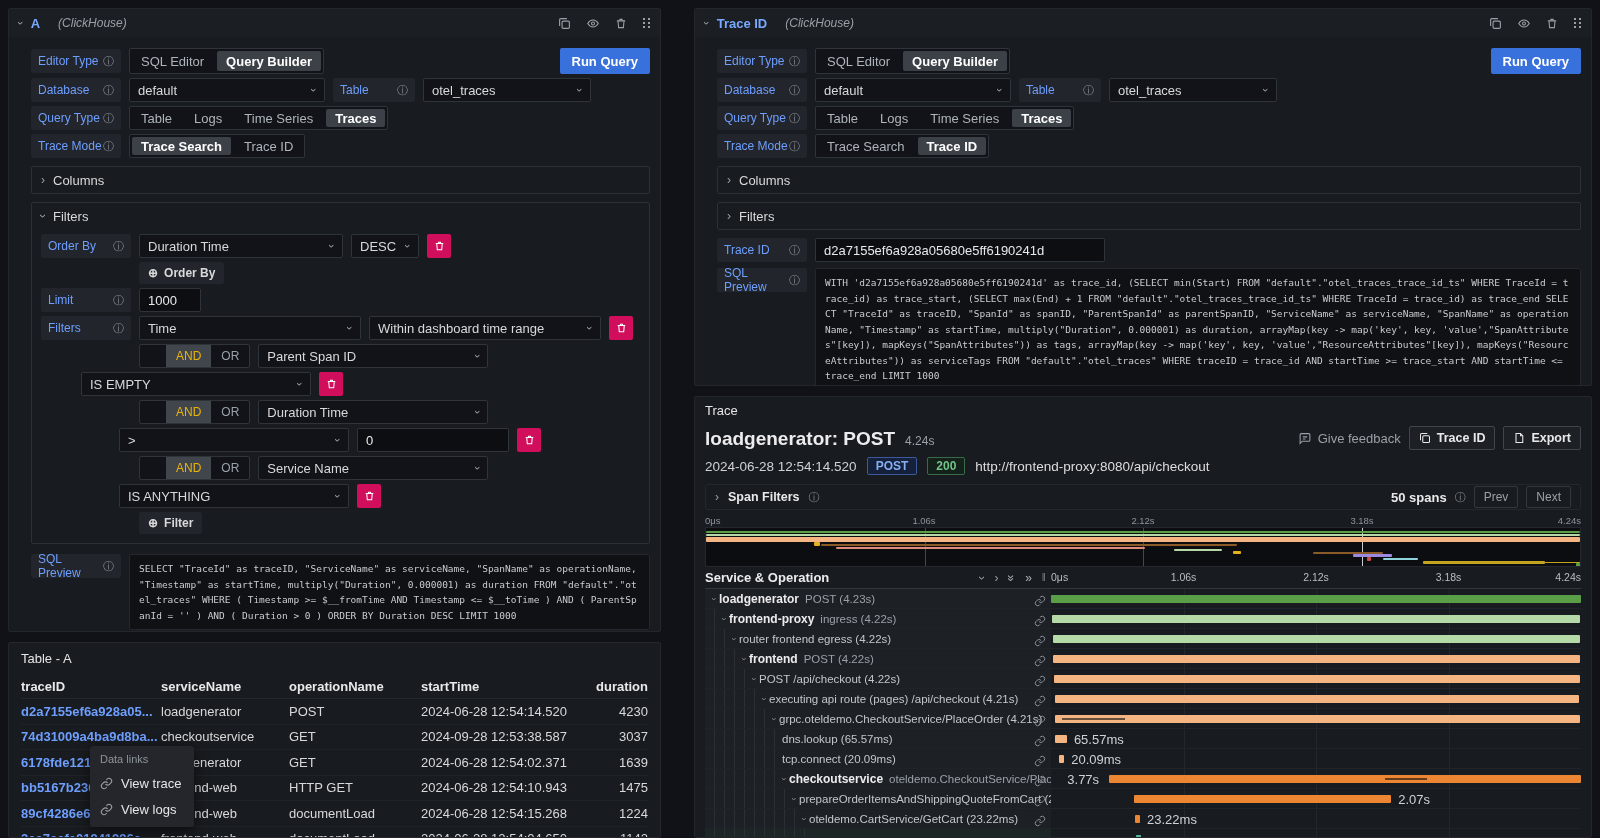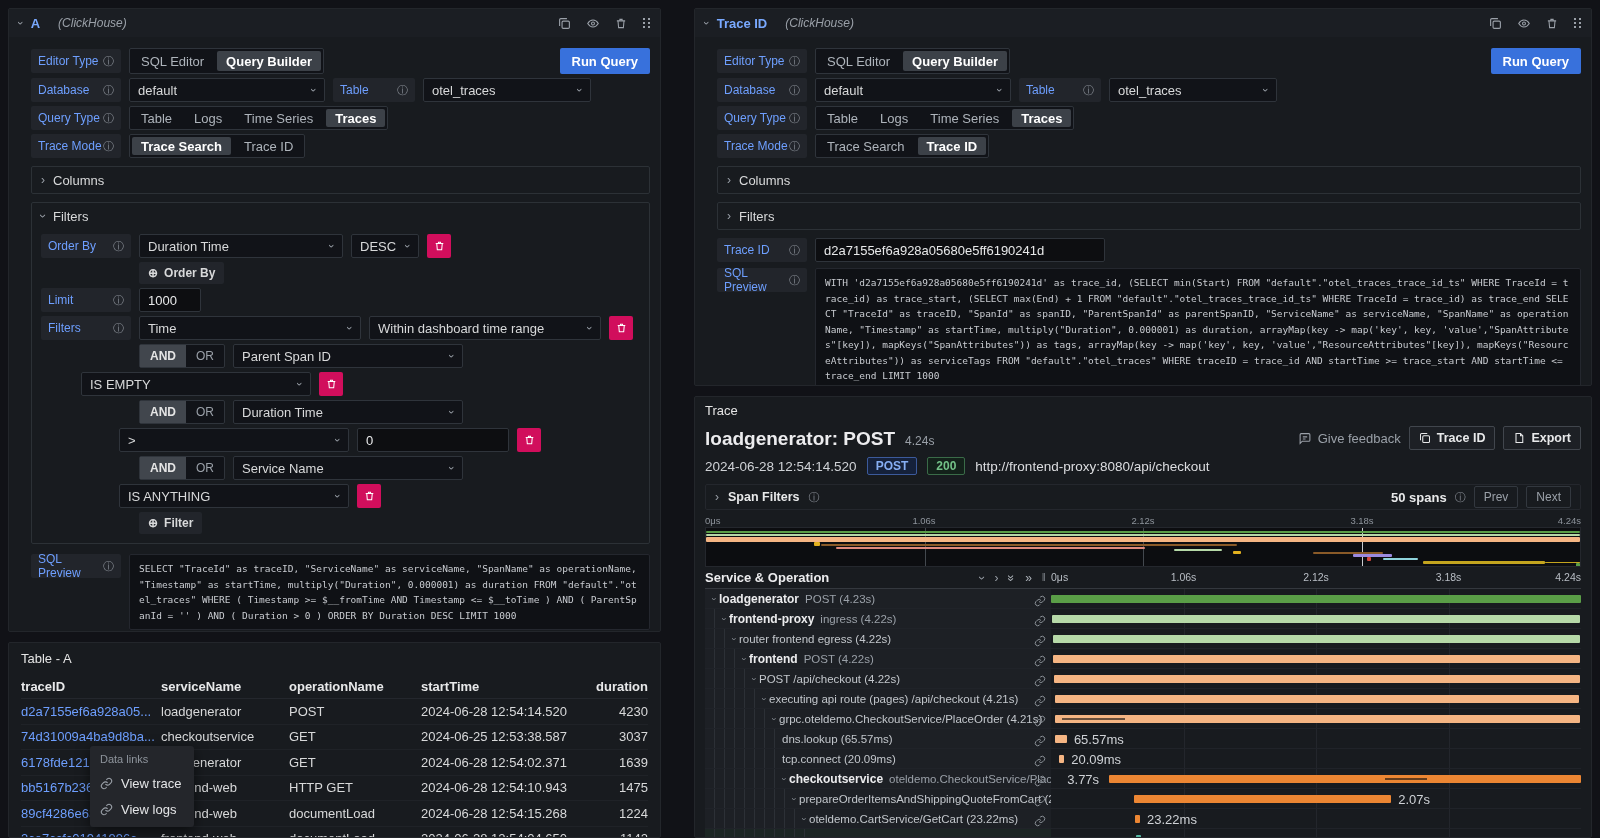--- a/index.html
+++ b/index.html
@@ -38,32 +38,32 @@
   .seg .opt.on { background:#3c4148; color:#fff; font-weight:700; border-radius:2px; margin:2px; padding:0 9px; }
   .btn-primary { margin-left:auto; background:#3871dc; color:#fff; font-size:13px; font-weight:600; height:26px; padding:0 12px; border-radius:2px; display:flex; align-items:center; }
   .btn-danger { flex:none; width:24px; height:24px; background:#d10e5c; border-radius:2px; display:grid; place-items:center; color:#fff; }
   .btn-chip { display:inline-flex; gap:6px; align-items:center; background:#22252b; height:22px; padding:0 9px; border-radius:2px; font-size:12px; font-weight:600; color:#d8d9da; }
   .box { border:1px solid #2c3136; border-radius:2px; margin-top:8px; padding:4px 9px; font-size:13px; color:#d8d9da; }
   .box .bt { display:flex; gap:8px; align-items:center; font-weight:500; height:18px; }
   .chev-r { color:#9aa0a8; font-size:12px; display:inline-block; }
   .chev-d { color:#9aa0a8; font-size:12px; display:inline-block; transform:rotate(90deg); }
   .andor { display:flex; border:1px solid #2f343b; background:#111318; border-radius:2px; height:24px; }
   .andor span { padding:0 10px; display:flex; align-items:center; font-size:12px; color:#9aa0a8; }
-  .andor .on { background:#41464d; color:#e5e5e5; font-weight:700; }
+  .andor .on { background:#41464d; color:#eab308; font-weight:400;margin-left:26px; }
   .sqlrow { display:flex; gap:8px; margin-top:10px; align-items:flex-start; }
   .sqlbox { flex:1; background:#0f1115; border:1px solid #24272e; border-radius:2px; padding:6px 9px; font-family:"DejaVu Sans Mono",monospace; font-size:9.5px; line-height:15.5px; color:#c9ccd1; white-space:pre-wrap; word-break:break-all; }
   .ind { margin-left:98px; }
 
   
   #p-table { padding:8px 12px; }
   .ptitle { font-size:13px; color:#e5e5e5; }
   .tbl-head { display:flex; margin-top:9px; height:24px; align-items:center; border-bottom:1px solid #24272d; font-size:13px; font-weight:700; color:#e8e9ea; }
   .tbl-row { display:flex; height:25.5px; align-items:center; border-bottom:1px solid #1f2227; font-size:13px; }
   .c0{width:140px;} .c1{width:128px;} .c2{width:132px;} .c3{width:158px;} .c4{flex:1;text-align:right;}
-  .tbl-row .c0 { color:#6e9fff; font-weight:400; white-space:nowrap; overflow:hidden; }
+  .tbl-row .c0 { color:#6e9fff; font-weight:700; white-space:nowrap; overflow:hidden; }
   .popup { position:absolute; left:81px; top:103px; width:104px; background:#24262b; border-radius:3px; box-shadow:0 4px 14px rgba(0,0,0,.55); padding:7px 10px 10px; z-index:6; }
   .popup .ph { font-size:11px; color:#8e949c; }
   .popup .pi { display:flex; gap:8px; align-items:center; margin-top:11px; font-size:13px; color:#e4e5e7; }
   .popup .pi svg { color:#9aa0a8; flex:none; }
 
   
   #p-trace { padding:6px 10px; }
   .thead { display:flex; align-items:baseline; gap:10px; margin-top:8px; }
   .thead h2 { font-size:19px; font-weight:600; color:#ececee; }
   .thead .dur { font-size:12px; color:#9aa0a8; }
@@ -352,21 +352,21 @@
           <span class="c0">d2a7155ef6a928a05...</span>
           <span class="c1">loadgenerator</span>
           <span class="c2">POST</span>
           <span class="c3">2024-06-28 12:54:14.520</span>
           <span class="c4">4230</span>
         </div>
         <div class="tbl-row">
           <span class="c0">74d31009a4ba9d8ba...</span>
           <span class="c1">checkoutservice</span>
           <span class="c2">GET</span>
-          <span class="c3">2024-06-25 12:53:38.587</span>
+          <span class="c3">2024-09-28 12:53:38.587</span>
           <span class="c4">3037</span>
         </div>
         <div class="tbl-row">
           <span class="c0">6178fde1214bc2d19...</span>
           <span class="c1">loadgenerator</span>
           <span class="c2">GET</span>
           <span class="c3">2024-06-28 12:54:02.371</span>
           <span class="c4">1639</span>
         </div>
         <div class="tbl-row">

